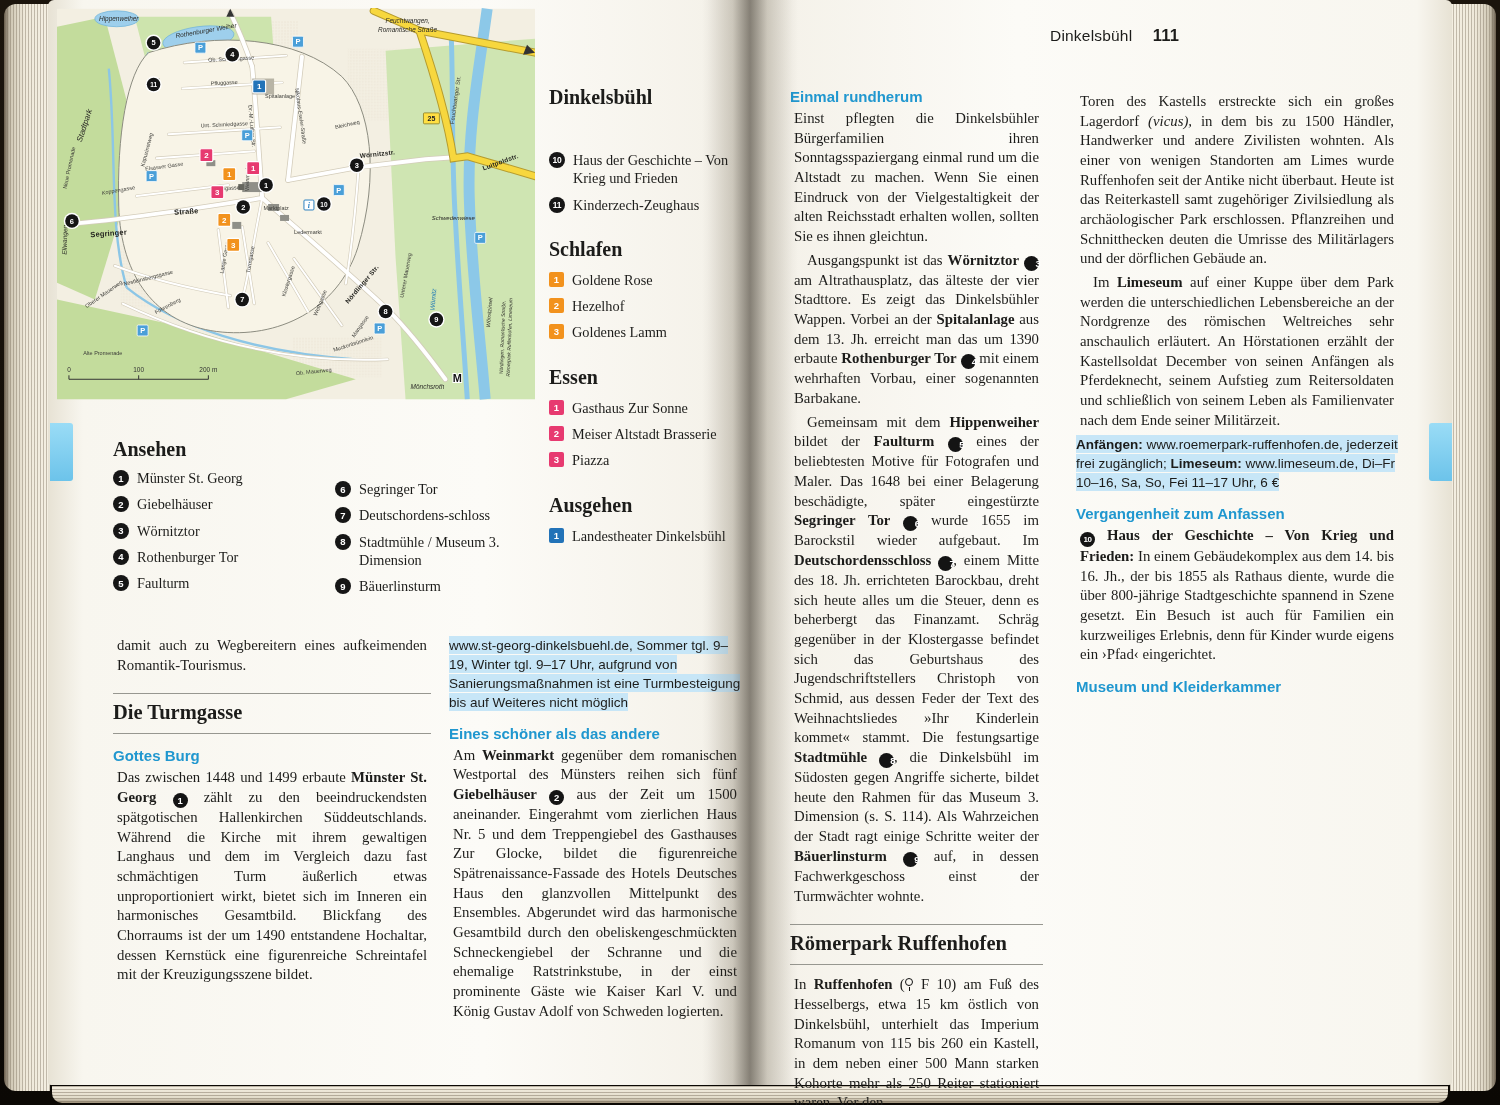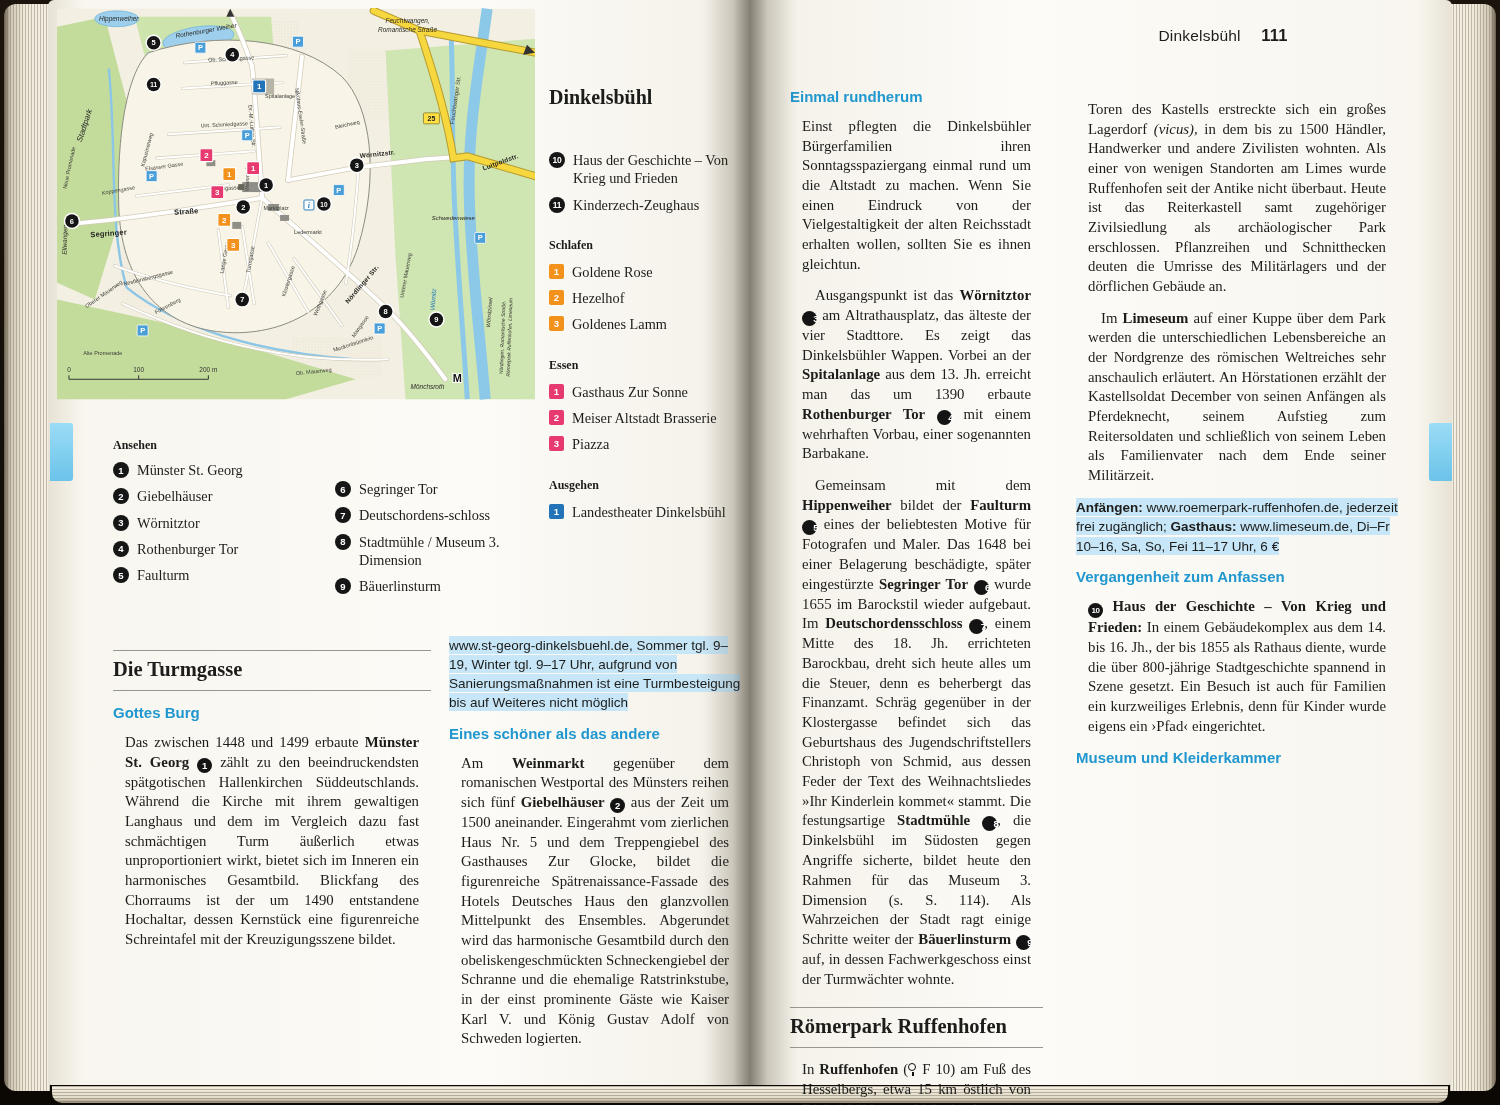--- a/index.html
+++ b/index.html
@@ -35,54 +35,54 @@
   .ml.i{fill:#2b2b27;font-style:italic;}
   .ml.w{fill:#2a7fb5;font-style:italic;}
   .mk{fill:#fff;font-family:"Liberation Sans",sans-serif;font-weight:700;text-anchor:middle;}
   .mki{fill:#2a7fc0;font-family:"Liberation Serif",serif;font-style:italic;font-weight:700;text-anchor:middle;}
   .mks{fill:#111;font-family:"Liberation Sans",sans-serif;font-weight:700;text-anchor:middle;paint-order:stroke;stroke:#fff;stroke-width:2px;}
   .mkr{fill:#222;font-family:"Liberation Sans",sans-serif;font-weight:700;text-anchor:middle;}
   .sc{fill:#333;font-family:"Liberation Sans",sans-serif;font-size:6.5px;text-anchor:middle;}
   
   .legend{left:549px;top:86px;width:198px;}
   .leg-title{font-weight:700;font-size:20px;margin:0 0 42px;}
-  .leg-sec{font-weight:700;font-size:12px;margin:24px 0 10px;}
+  .leg-sec{font-weight:700;font-size:20px;margin:24px 0 10px;}
   .leg-item{display:flex;gap:8px;font-size:14.3px;line-height:1.28;margin:8px 0;}
   .cbadge{flex:0 0 auto;width:16px;height:16px;border-radius:50%;background:#161616;color:#fff;
     font:700 9.5px "Liberation Sans",sans-serif;display:flex;align-items:center;justify-content:center;margin-top:1px;}
   .cbadge.two{font-size:8.5px;letter-spacing:-.3px;}
   .sqbadge{flex:0 0 auto;width:15px;height:15px;border-radius:2px;color:#fff;
     font:700 9.5px "Liberation Sans",sans-serif;display:flex;align-items:center;justify-content:center;margin-top:1px;}
   .sq-hotel{background:#f2921d}.sq-food{background:#e73a70}.sq-night{background:#2273b8}
   
   .ansehen{left:113px;top:438px;width:480px;height:195px;}
   .ans-col{position:absolute;top:0;width:210px;}
   .ans-col2{left:222px;top:34px;width:218px;}
   .ans-title{margin:0 0 4px;}
   
   .col{text-align:justify;}
-  .body{font-size:14.8px;line-height:1.33;margin:12px;hyphens:auto;}
+  .body{font-size:14.8px;line-height:1.33;margin:4px;hyphens:auto;}
   .indent{text-indent:13px;}
   .b{font-weight:700;}
   .i{font-style:italic;}
   .h1{font-weight:700;font-size:20.5px;border-top:1px solid #979790;border-bottom:1px solid #979790;
     padding:7px 0 9px;margin:18px 0 10px;text-align:left;}
   .h2{font-family:"Liberation Sans",sans-serif;font-weight:700;font-size:15px;color:#2097cf;margin:13px 0 4px;text-align:left;}
   .h2.first{margin-top:0;}
   .info{font-family:"Liberation Sans",sans-serif;font-size:13.5px;line-height:1.42;text-align:left;margin:3px 0 10px;hyphens:auto;}
   .info span{background:#c7e6f7;padding:1.5px 0;box-decoration-break:clone;-webkit-box-decoration-break:clone;}
   .tbadge{display:inline-flex;align-items:center;justify-content:center;width:15px;height:15px;border-radius:50%;
     background:#141414;color:#fff;font:700 9.5px "Liberation Sans",sans-serif;vertical-align:-2px;}
   .tbadge.two{font-size:8px;letter-spacing:-.4px;}
   .inline-icon{display:inline-block;position:relative;}
   .map-pin{width:9px;height:13px;vertical-align:-2px;}
   .map-pin::before{content:"";position:absolute;top:0;left:0;width:6px;height:6px;border:1.8px solid #111;border-radius:50%;}
   .map-pin::after{content:"";position:absolute;left:3.8px;top:9px;width:1.8px;height:4px;background:#111;}
   
-  .r-header{left:1050px;top:26px;width:346px;text-align:center;font-family:"Liberation Sans",sans-serif;
+  .r-header{left:1050px;top:26px;width:346px;text-align:left;font-family:"Liberation Sans",sans-serif;
     font-size:15.5px;color:#1c1c1a;letter-spacing:.2px;}
   .rh-num{font-weight:700;font-size:16.5px;margin-left:16px;}
 </style>
 </head>
 <body>
 
 <div class="stage">
   <div class="edge edge-left"></div>
   <div class="edge edge-right"></div>
   <div class="spread">
@@ -472,20 +472,21 @@
           <span style="max-width:160px">Stadtmühle / Museum 3. Dimension</span>
         </div>
         <div class="leg-item">
           <span class="cbadge">9</span>
           <span>Bäuerlinsturm</span>
         </div>
       </div>
     </div>
 
     <div class="col" style="left:113px;top:632px;width:318px">
+      <p class="body"><span>damit auch zu Wegbereitern eines aufkeimenden Romantik-Tourismus.</span></p>
       <div class="h1">Die Turmgasse</div>
       <div class="h2">Gottes Burg</div>
       <p class="body"><span>Das zwischen 1448 und 1499 erbaute </span><span class="b">Münster St. Georg</span><span> </span><span class="tbadge">1</span><span> zählt zu den beeindruckendsten spätgotischen Hallenkirchen Süddeutschlands. Während die Kirche mit ihrem gewaltigen Langhaus und dem im Vergleich dazu fast schmächtigen Turm äußerlich etwas unproportioniert wirkt, bietet sich im Inneren ein harmonisches Gesamtbild. Blickfang des Chorraums ist der um 1490 entstandene Hochaltar, dessen Kernstück eine figurenreiche Schreintafel mit der Kreuzigungsszene bildet.</span></p>
     </div>
 
     <div class="col" style="left:449px;top:632px;width:292px">
       <p class="info"><span>www.st-georg-dinkelsbuehl.de, Sommer tgl. 9–19, Winter tgl. 9–17 Uhr, aufgrund von Sanierungsmaßnahmen ist eine Turmbesteigung bis auf Weiteres nicht möglich</span></p>
       <div class="h2">Eines schöner als das andere</div>
       <p class="body"><span>Am </span><span class="b">Weinmarkt</span><span> gegenüber dem romanischen Westportal des Münsters reihen sich fünf </span><span class="b">Giebelhäuser</span><span> </span><span class="tbadge">2</span><span> aus der Zeit um 1500 aneinander. Eingerahmt vom zierlichen Haus Nr. 5 und dem Treppengiebel des Gasthauses Zur Glocke, bildet die figurenreiche Spätrenaissance-Fassade des Hotels Deutsches Haus den glanzvollen Mittelpunkt des Ensembles. Abgerundet wird das harmonische Gesamtbild durch den obeliskengeschmückten Schneckengiebel der Schranne und die ehemalige Ratstrinkstube, in der einst prominente Gäste wie Kaiser Karl V. und König Gustav Adolf von Schweden logierten.</span></p>
     </div>
@@ -500,20 +501,20 @@
       <p class="body"><span>Einst pflegten die Dinkelsbühler Bürgerfamilien ihren Sonntagsspaziergang einmal rund um die Altstadt zu machen. Wenn Sie einen Eindruck von der Vielgestaltigkeit der alten Reichsstadt erhalten wollen, sollten Sie es ihnen gleichtun.</span></p>
       <p class="body indent"><span>Ausgangspunkt ist das </span><span class="b">Wörnitztor</span><span> </span><span class="tbadge">3</span><span> am Altrathausplatz, das älteste der vier Stadttore. Es zeigt das Dinkelsbühler Wappen. Vorbei an der </span><span class="b">Spitalanlage</span><span> aus dem 13. Jh. erreicht man das um 1390 erbaute </span><span class="b">Rothenburger Tor</span><span> </span><span class="tbadge">4</span><span> mit einem wehrhaften Vorbau, einer sogenannten Barbakane.</span></p>
       <p class="body indent"><span>Gemeinsam mit dem </span><span class="b">Hippenweiher</span><span> bildet der </span><span class="b">Faulturm</span><span> </span><span class="tbadge">5</span><span> eines der beliebtesten Motive für Fotografen und Maler. Das 1648 bei einer Belagerung beschädigte, später eingestürzte </span><span class="b">Segringer Tor</span><span> </span><span class="tbadge">6</span><span> wurde 1655 im Barockstil wieder aufgebaut. Im </span><span class="b">Deutschordensschloss</span><span> </span><span class="tbadge">7</span><span>, einem Mitte des 18. Jh. errichteten Barockbau, dreht sich heute alles um die Steuer, denn es beherbergt das Finanzamt. Schräg gegenüber in der Klostergasse befindet sich das Geburtshaus des Jugendschriftstellers Christoph von Schmid, aus dessen Feder der Text des Weihnachtsliedes »Ihr Kinderlein kommet« stammt. Die festungsartige </span><span class="b">Stadtmühle</span><span> </span><span class="tbadge">8</span><span>, die Dinkelsbühl im Südosten gegen Angriffe sicherte, bildet heute den Rahmen für das Museum 3. Dimension (s. S. 114). Als Wahrzeichen der Stadt ragt einige Schritte weiter der </span><span class="b">Bäuerlinsturm</span><span> </span><span class="tbadge">9</span><span> auf, in dessen Fachwerkgeschoss einst der Turmwächter wohnte.</span></p>
       <div class="h1">Römerpark Ruffenhofen</div>
       <p class="body"><span>In </span><span class="b">Ruffenhofen</span><span> (</span><span class="inline-icon map-pin"></span><span> F 10) am Fuß des Hesselbergs, etwa 15 km östlich von Dinkelsbühl, unterhielt das Imperium Romanum von 115 bis 260 ein Kastell, in dem neben einer 500 Mann starken Kohorte mehr als 250 Reiter stationiert waren. Vor den</span></p>
     </div>
 
     <div class="col" style="left:1076px;top:88px;width:322px">
       <p class="body"><span>Toren des Kastells erstreckte sich ein großes Lagerdorf </span><span class="i">(vicus),</span><span> in dem bis zu 1500 Händler, Handwerker und andere Zivilisten wohnten. Als einer von wenigen Standorten am Limes wurde Ruffenhofen seit der Antike nicht überbaut. Heute ist das Reiterkastell samt zugehöriger Zivilsiedlung als archäologischer Park erschlossen. Pflanzreihen und Schnitthecken deuten die Umrisse des Militärlagers und der dörflichen Gebäude an.</span></p>
       <p class="body indent"><span>Im </span><span class="b">Limeseum</span><span> auf einer Kuppe über dem Park werden die unterschiedlichen Lebensbereiche an der Nordgrenze des römischen Weltreiches sehr anschaulich erläutert. An Hörstationen erzählt der Kastellsoldat December von seinen Anfängen als Pferdeknecht, seinem Aufstieg zum Reitersoldaten und schließlich von seinem Leben als Familienvater nach dem Ende seiner Militärzeit.</span></p>
-      <p class="info"><span class="b">Anfängen:</span><span> www.roemerpark-ruffenhofen.de, jederzeit frei zugänglich; </span><span class="b">Gasthaus:</span><span> www.limeseum.de, Di–Fr 10–16, Sa, So, Fei 11–17 Uhr, 6 €</span></p>
+      <p class="info"><span class="b">Anfängen:</span><span> www.roemerpark-ruffenhofen.de, jederzeit frei zugänglich; </span><span class="b">Limeseum:</span><span> www.limeseum.de, Di–Fr 10–16, Sa, So, Fei 11–17 Uhr, 6 €</span></p>
       <div class="h2">Vergangenheit zum Anfassen</div>
       <p class="body"><span class="tbadge two">10</span><span> </span><span class="b">Haus der Geschichte – Von Krieg und Frieden:</span><span> In einem Gebäudekomplex aus dem 14. bis 16. Jh., der bis 1855 als Rathaus diente, wurde die über 800-jährige Stadtgeschichte spannend in Szene gesetzt. Ein Besuch ist auch für Familien ein kurzweiliges Erlebnis, denn für Kinder wurde eigens ein ›Pfad‹ eingerichtet.</span></p>
       <div class="h2">Museum und Kleiderkammer</div>
     </div>
 
   </div>
 </div>
 
 </body></html>

